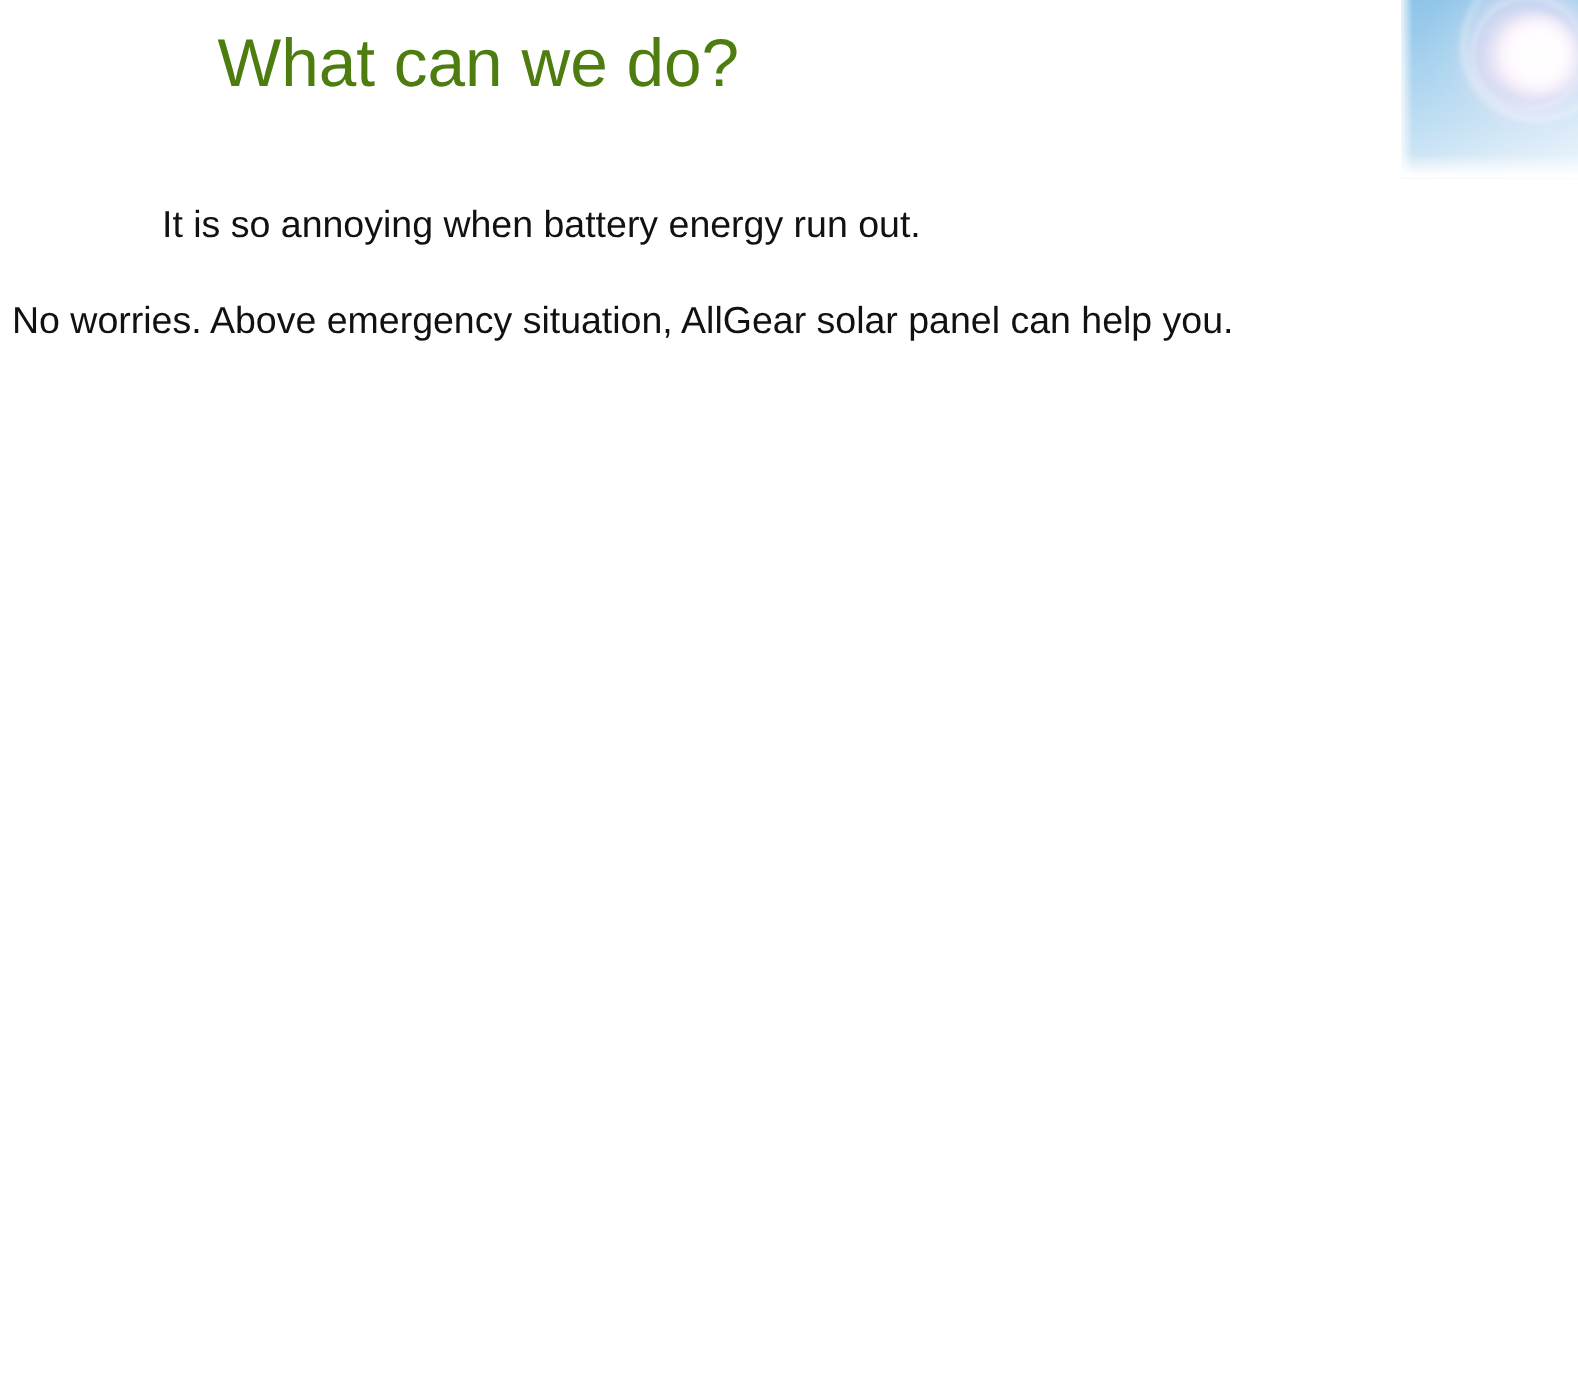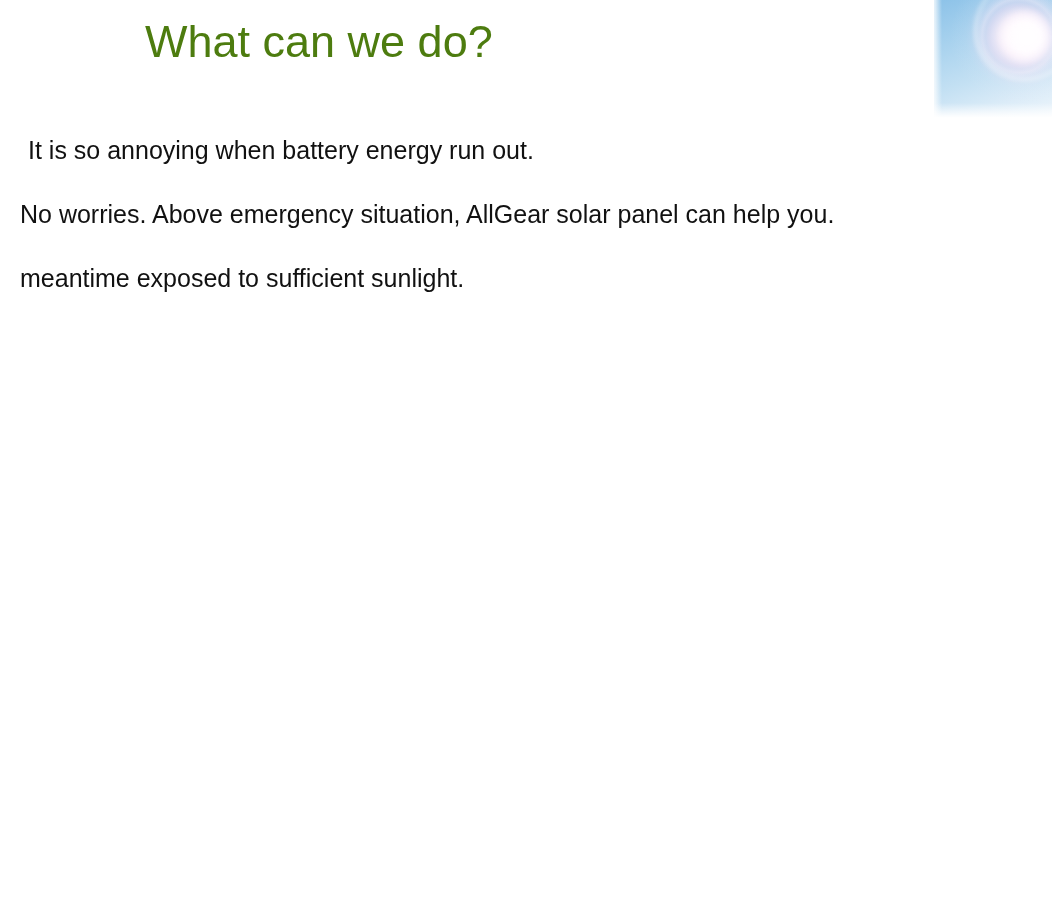--- a/index.html
+++ b/index.html
@@ -47,23 +47,23 @@
 
   
   .headline{
     position:absolute; left:113px; top:16px;
     font-size:45px; font-weight:400; letter-spacing:0px;
     color:#4d7c0f; white-space:nowrap;margin-left:32px;
   }
   .body-copy{ position:absolute; left:0px; top:118px; width:1000px; }
   .body-line{
     font-size:25px; font-weight:400; color:#111111;
-    line-height:64px; white-space:nowrap; padding-left:20px;
+    line-height:64px; white-space:nowrap; padding-left:8px;
   }
-  .body-line.indent{ padding-left:28px; }
+  .body-line.indent{ padding-left:108px; }
 
   
   .photo{
     position:absolute; left:0px; top:455px; width:1052px; height:466px;
     background:#ffffff; overflow:hidden;
   }
 </style>
 </head>
 <body>
 
@@ -72,21 +72,20 @@
   <div class="core"></div>
   <div class="fade-l"></div>
   <div class="fade-b"></div>
 </div>
 
 <div class="headline">What can we do?</div>
 
 <div class="body-copy">
   <div class="body-line indent">It is so annoying when battery energy run out.</div>
   <div class="body-line">No worries. Above emergency situation, AllGear solar panel can help you.</div>
-  <div class="body-line">meantime exposed to sufficient sunlight.</div>
 </div>
 
 <div class="photo">
 
   
   
   
 
   
   

